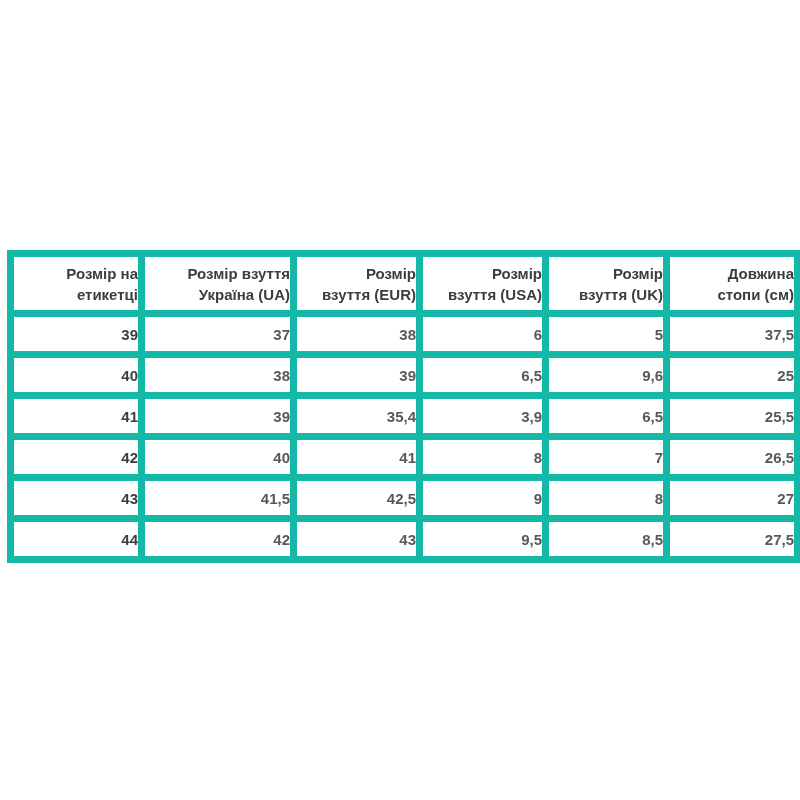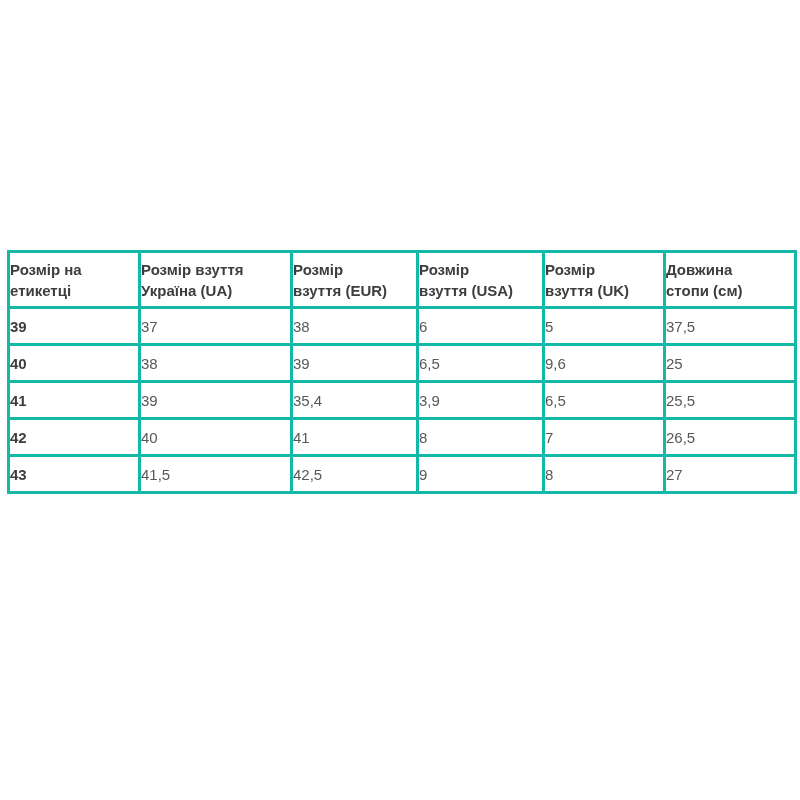--- a/index.html
+++ b/index.html
@@ -18,38 +18,38 @@
     left: 7px;
     top: 250px;
   }
   table.size-table {
     border-collapse: collapse;
     table-layout: fixed;
     width: 787px;
   }
   table.size-table th,
   table.size-table td {
-    border: 3px solid #14b8a6;
-    text-align: left;
+    border: 7px solid #14b8a6;
+    text-align: right;
     vertical-align: middle;
     padding: 0;
     overflow: hidden;
   }
   table.size-table th {
     height: 53px;
     font-size: 15px;
     font-weight: bold;
     color: #3d3d3d;
     line-height: 21px;
     white-space: pre-line;
   }
   table.size-table td {
     height: 34px;
     font-size: 15px;
-    font-weight: normal;
+    font-weight: bold;
     color: #58585a;
   }
   table.size-table td.row-label {
     font-weight: bold;
     color: #3d3d3d;
   }
 </style>
 </head>
 <body>
 
@@ -113,15 +113,23 @@
         <td>26,5</td>
       </tr>
       <tr>
         <td class="row-label">43</td>
         <td>41,5</td>
         <td>42,5</td>
         <td>9</td>
         <td>8</td>
         <td>27</td>
       </tr>
+      <tr>
+        <td class="row-label">44</td>
+        <td>42</td>
+        <td>43</td>
+        <td>9,5</td>
+        <td>8,5</td>
+        <td>27,5</td>
+      </tr>
     </tbody>
   </table>
 </div>
 
 </body></html>

